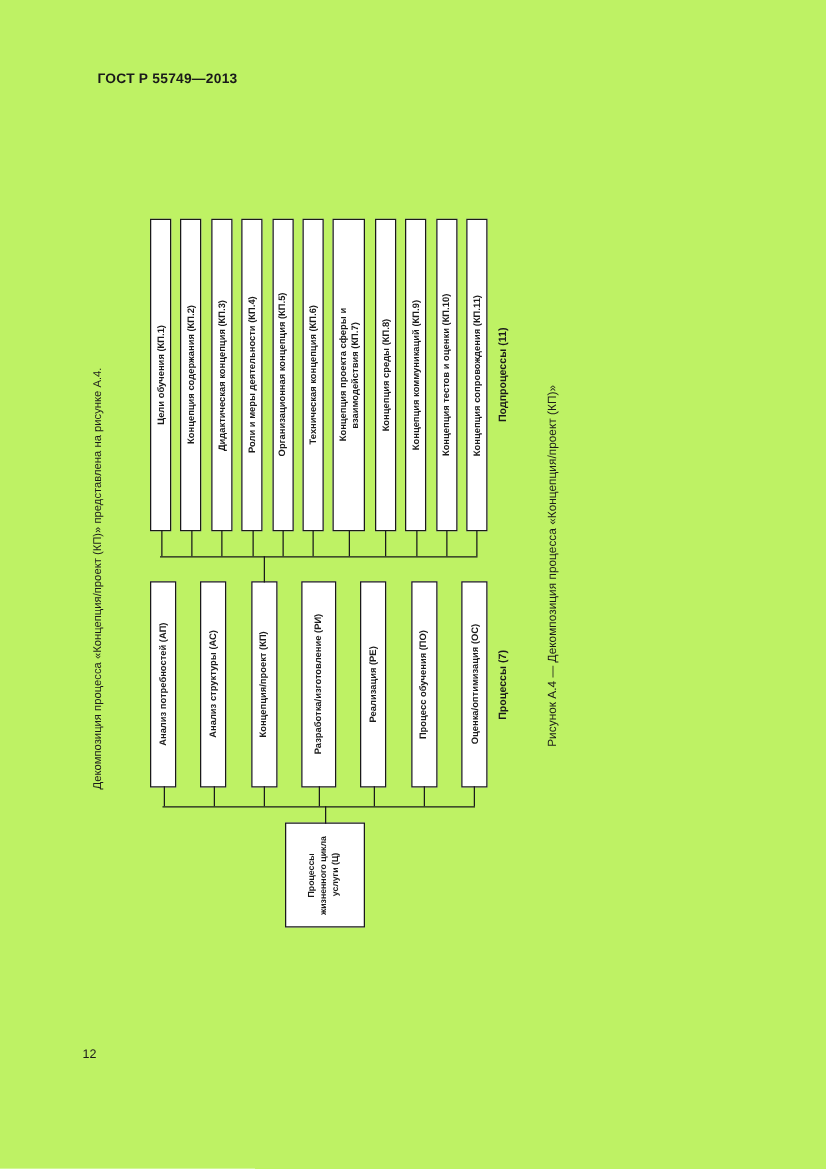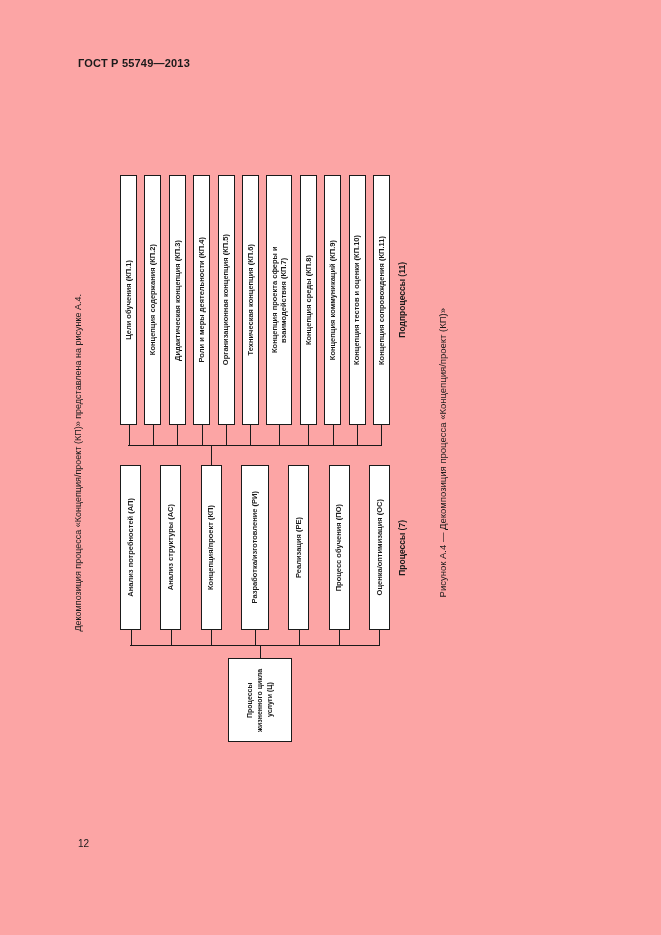--- a/index.html
+++ b/index.html
@@ -4,37 +4,37 @@
 <style>
   * { margin:0; padding:0; box-sizing:border-box; }
   html,body { width:661px; height:935px; }
   body {
     background:#ffffff;
     color:#1a1a1a;
     font-family:"Liberation Sans", sans-serif;
     position:relative;
     overflow:hidden;
   }
-  .page { position:absolute; inset:0; background:#fca5a5; }
+  .page { position:absolute; inset:0; background:#bef264; }
 
   
   .vtext {
     writing-mode: vertical-rl;
     transform: rotate(180deg);
     display:block;
     max-height:100%;
     text-align:center;
   }
 
   .doc-header {
     position:absolute; left:78px; top:57px;
     font-size:11px; font-weight:700; letter-spacing:.2px;
   }
   .page-number {
-    position:absolute; left:78px; top:838px;
+    position:absolute; left:66px; top:838px;
     font-size:10px;
   }
 
   .sidenote {
     position:absolute; left:70px; top:265px; width:16px; height:395px;
     display:flex; align-items:center; justify-content:center;
     font-size:9px;
   }
   .caption {
     position:absolute; left:434px; top:285px; width:16px; height:335px;

